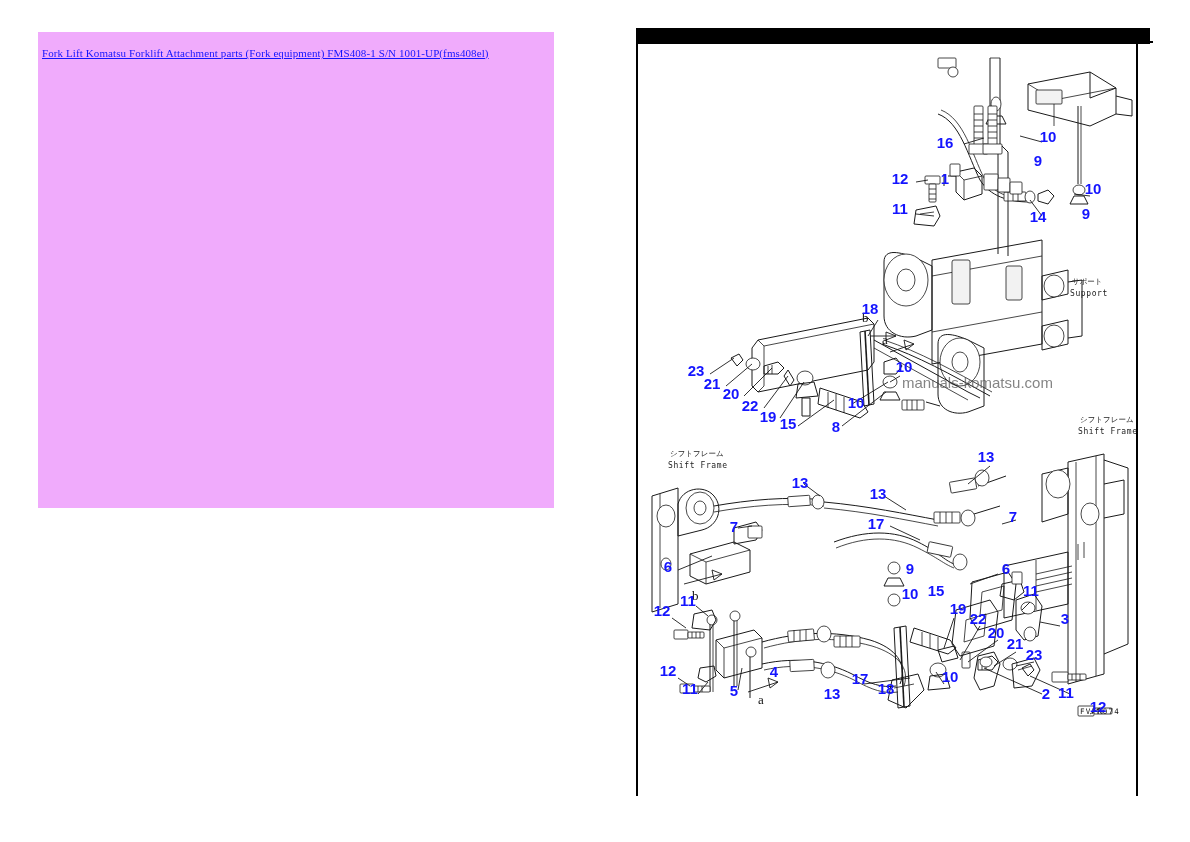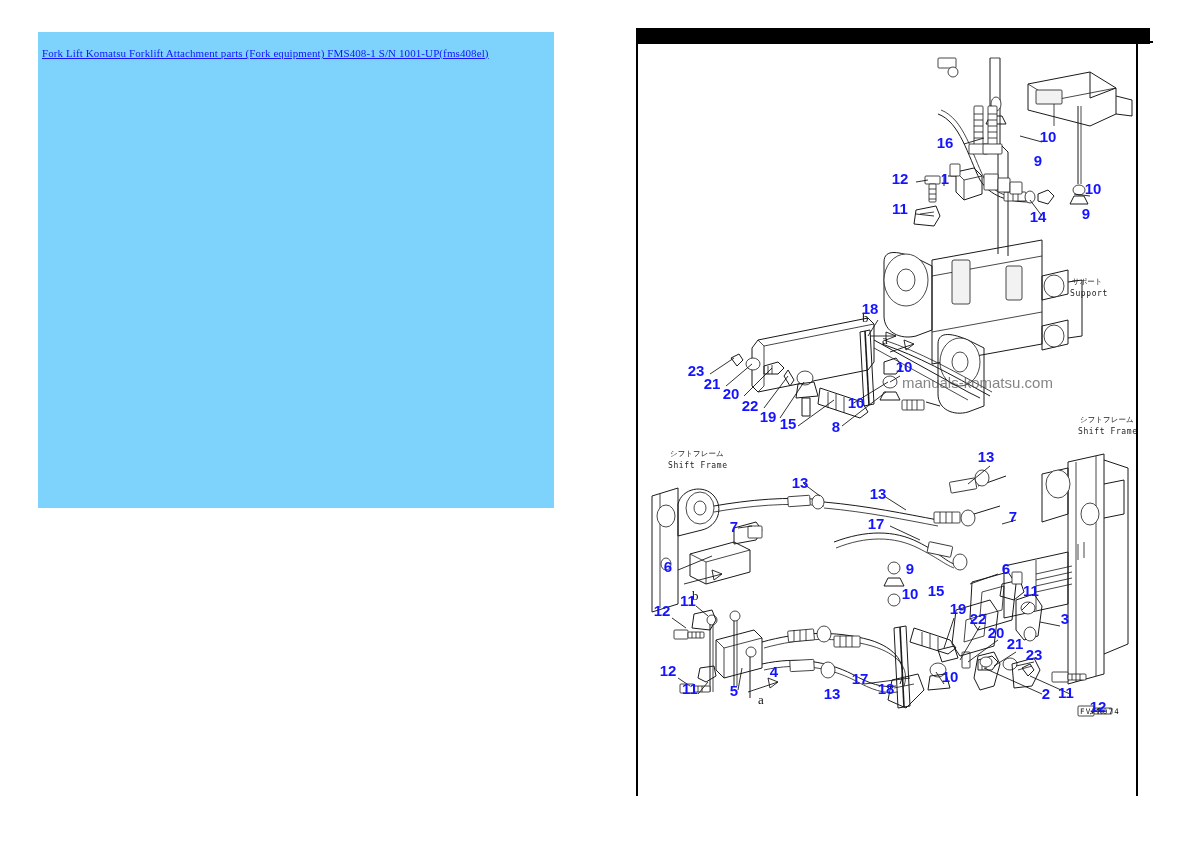--- a/index.html
+++ b/index.html
@@ -9,21 +9,21 @@
     font-family:"Liberation Serif", serif;
     overflow:hidden;
     position:relative;
   }
 
   
   #left-panel{
     position:absolute;
     left:38px; top:32px;
     width:516px; height:476px;
-    background:#7dd3fc;
+    background:#f0abfc;
   }
   #catalog-title-link{
     position:absolute;
     left:4px; top:15px;
     color:#1414ff;
     font-family:"Liberation Serif", serif;
     font-size:11px;
     line-height:13px;
     letter-spacing:0.1px;
     text-decoration:underline;

